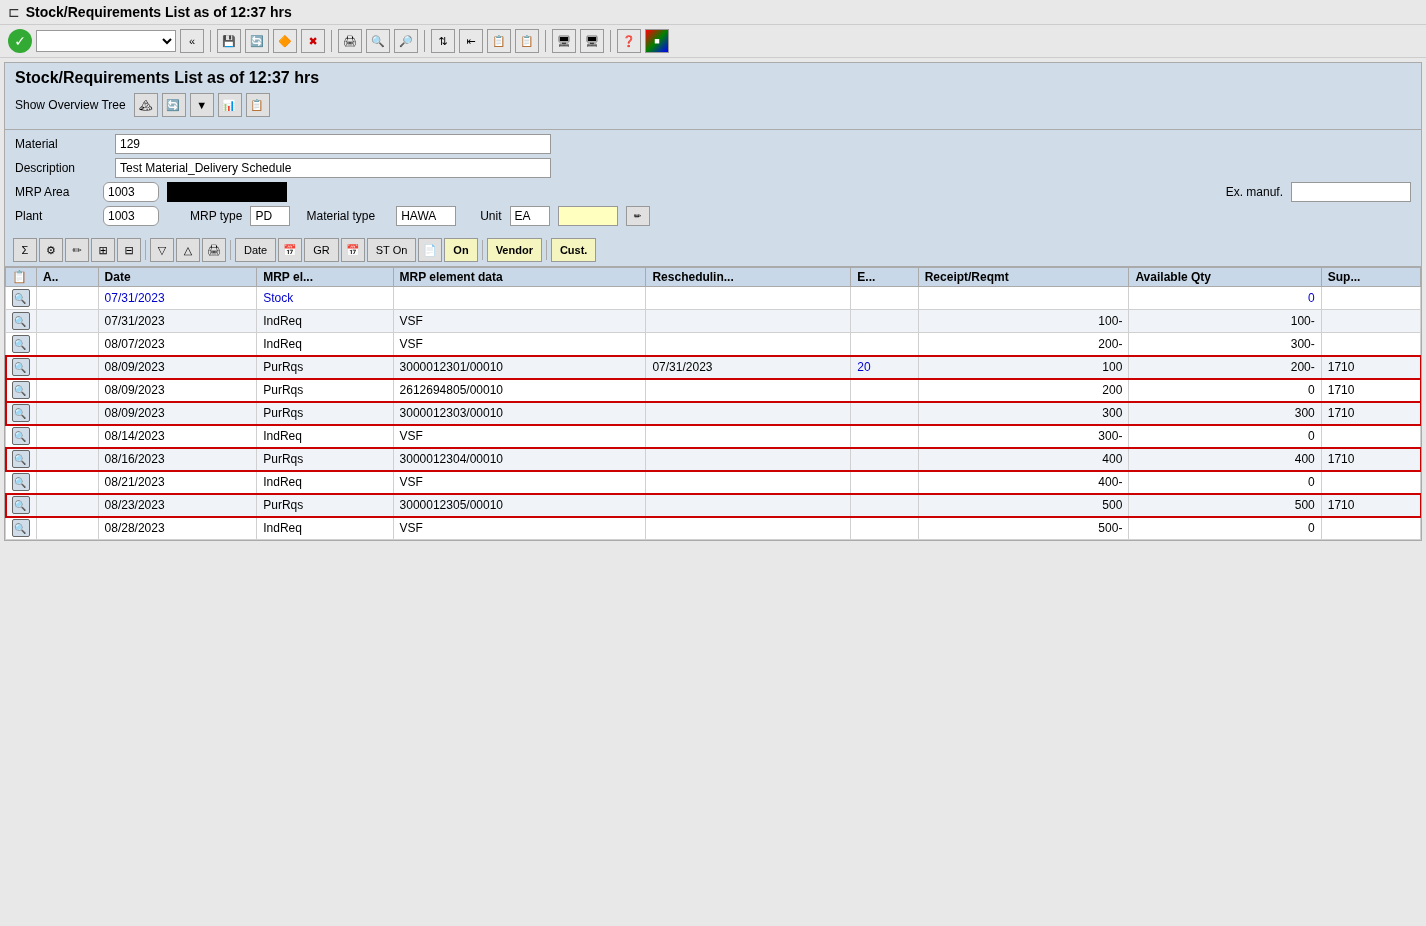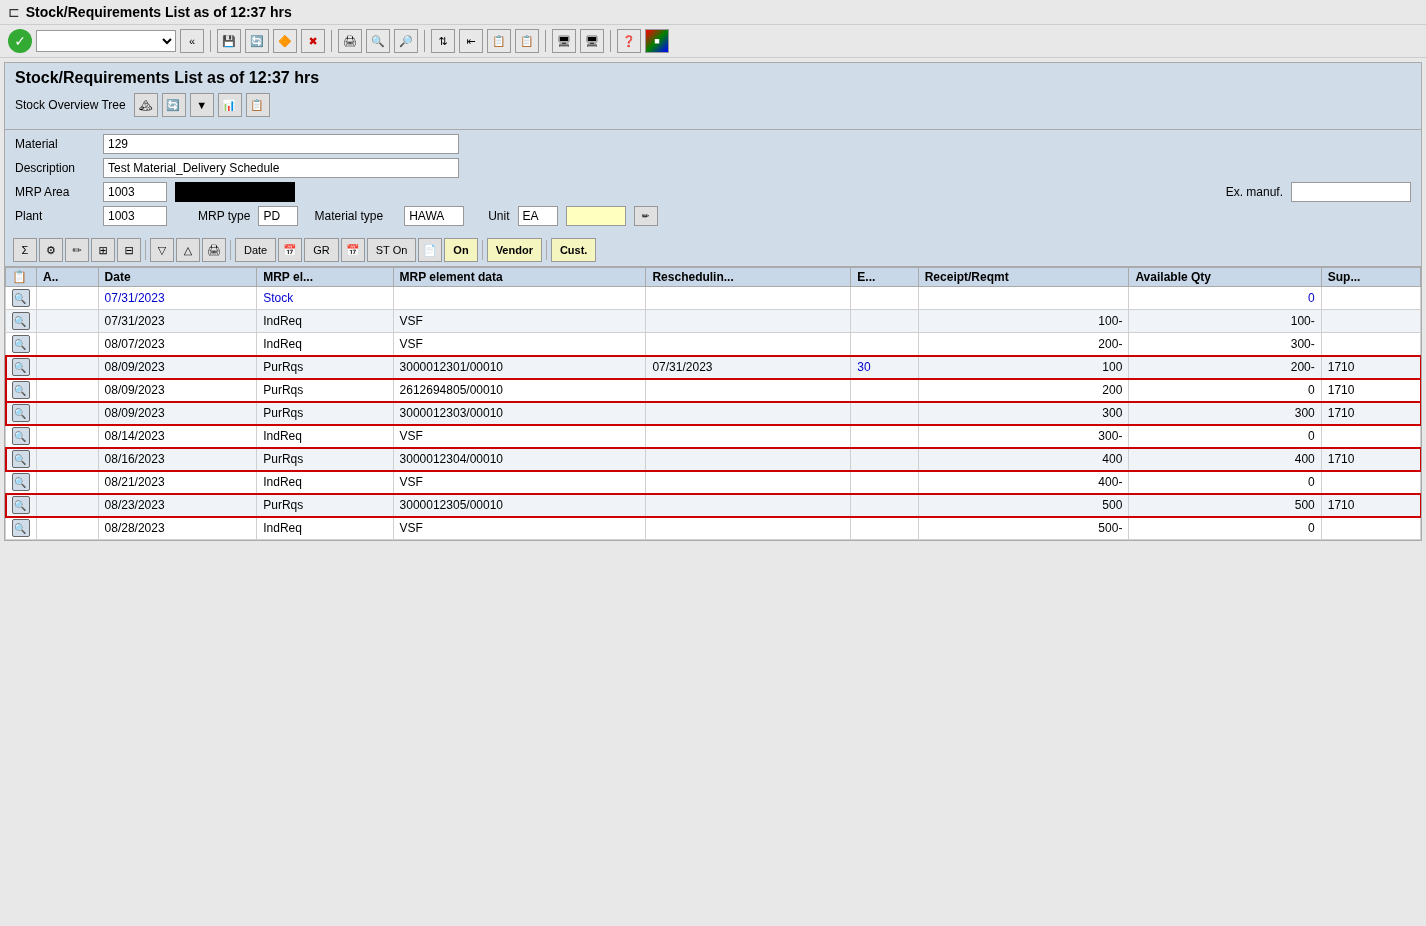--- a/index.html
+++ b/index.html
@@ -111,24 +111,26 @@
       width: 80px;
     }
     .form-input {
       height: 20px;
       border: 1px solid #999;
       background: #fff;
       font-size: 12px;
       padding: 0 4px;
     }
     .form-input-large {
-      width: 356px;
+      width: 436px;
+      margin-left: 12px;
     }
     .form-input-small {
-      width: 64px;
+      width: 56px;
+      border-radius: 6px;
     }
     .form-input-xsmall {
       width: 40px;
     }
     .redacted-block {
       width: 120px;
       height: 20px;
       background: #000;
       display: inline-block;
     }
@@ -268,21 +270,21 @@
   <div class="toolbar-sep"></div>
   <button class="toolbar-btn">❓</button>
   <button class="toolbar-btn" style="background: linear-gradient(135deg, red, green, blue); color:#fff; font-size:9px;">■</button>
 </div>
 
 <div class="main-content">
 
   <div class="header-section">
     <div class="header-title">Stock/Requirements List as of 12:37 hrs</div>
     <div class="header-toolbar">
-      <span class="header-toolbar-label">Stock Overview Tree</span>
+      <span class="header-toolbar-label">Show Overview Tree</span>
       <button class="act-btn">🏔</button>
       <button class="act-btn">🔄</button>
       <button class="act-btn">▼</button>
       <button class="act-btn">📊</button>
       <button class="act-btn">📋</button>
     </div>
   </div>
 
   <div class="form-section">
 
@@ -398,21 +400,21 @@
             <td class="td-right">300-</td>
             <td></td>
           </tr>
           <tr style="outline: rgb(204, 0, 0) solid 2px; outline-offset: -1px; position: relative;">
             <td class="td-icon"><span class="row-icon" style="font-size: 10px;">🔍</span></td>
             <td></td>
             <td>08/09/2023</td>
             <td>PurRqs</td>
             <td>3000012301/00010</td>
             <td>07/31/2023</td>
-            <td><a class="link-blue" href="#">30</a></td>
+            <td><a class="link-blue" href="#">20</a></td>
             <td class="td-right">100</td>
             <td class="td-right">200-</td>
             <td>1710</td>
           </tr>
           <tr style="outline: rgb(204, 0, 0) solid 2px; outline-offset: -1px; position: relative;">
             <td class="td-icon"><span class="row-icon" style="font-size: 10px;">🔍</span></td>
             <td></td>
             <td>08/09/2023</td>
             <td>PurRqs</td>
             <td>2612694805/00010</td>

